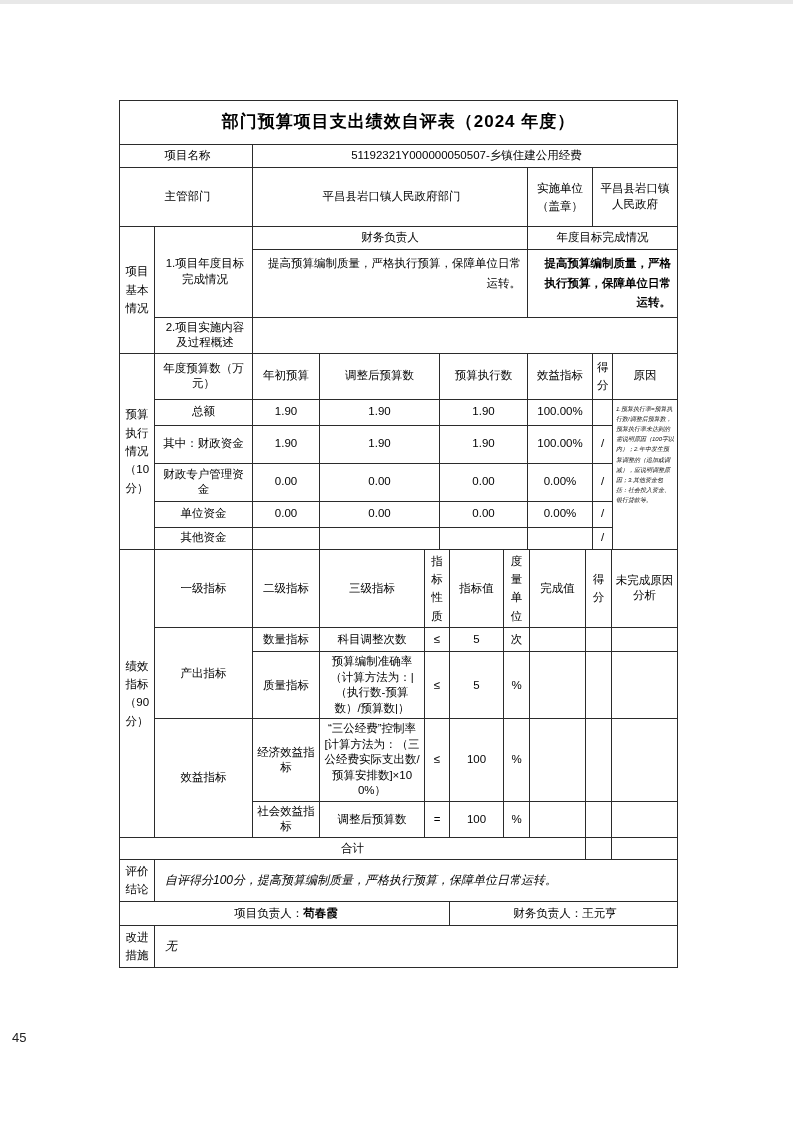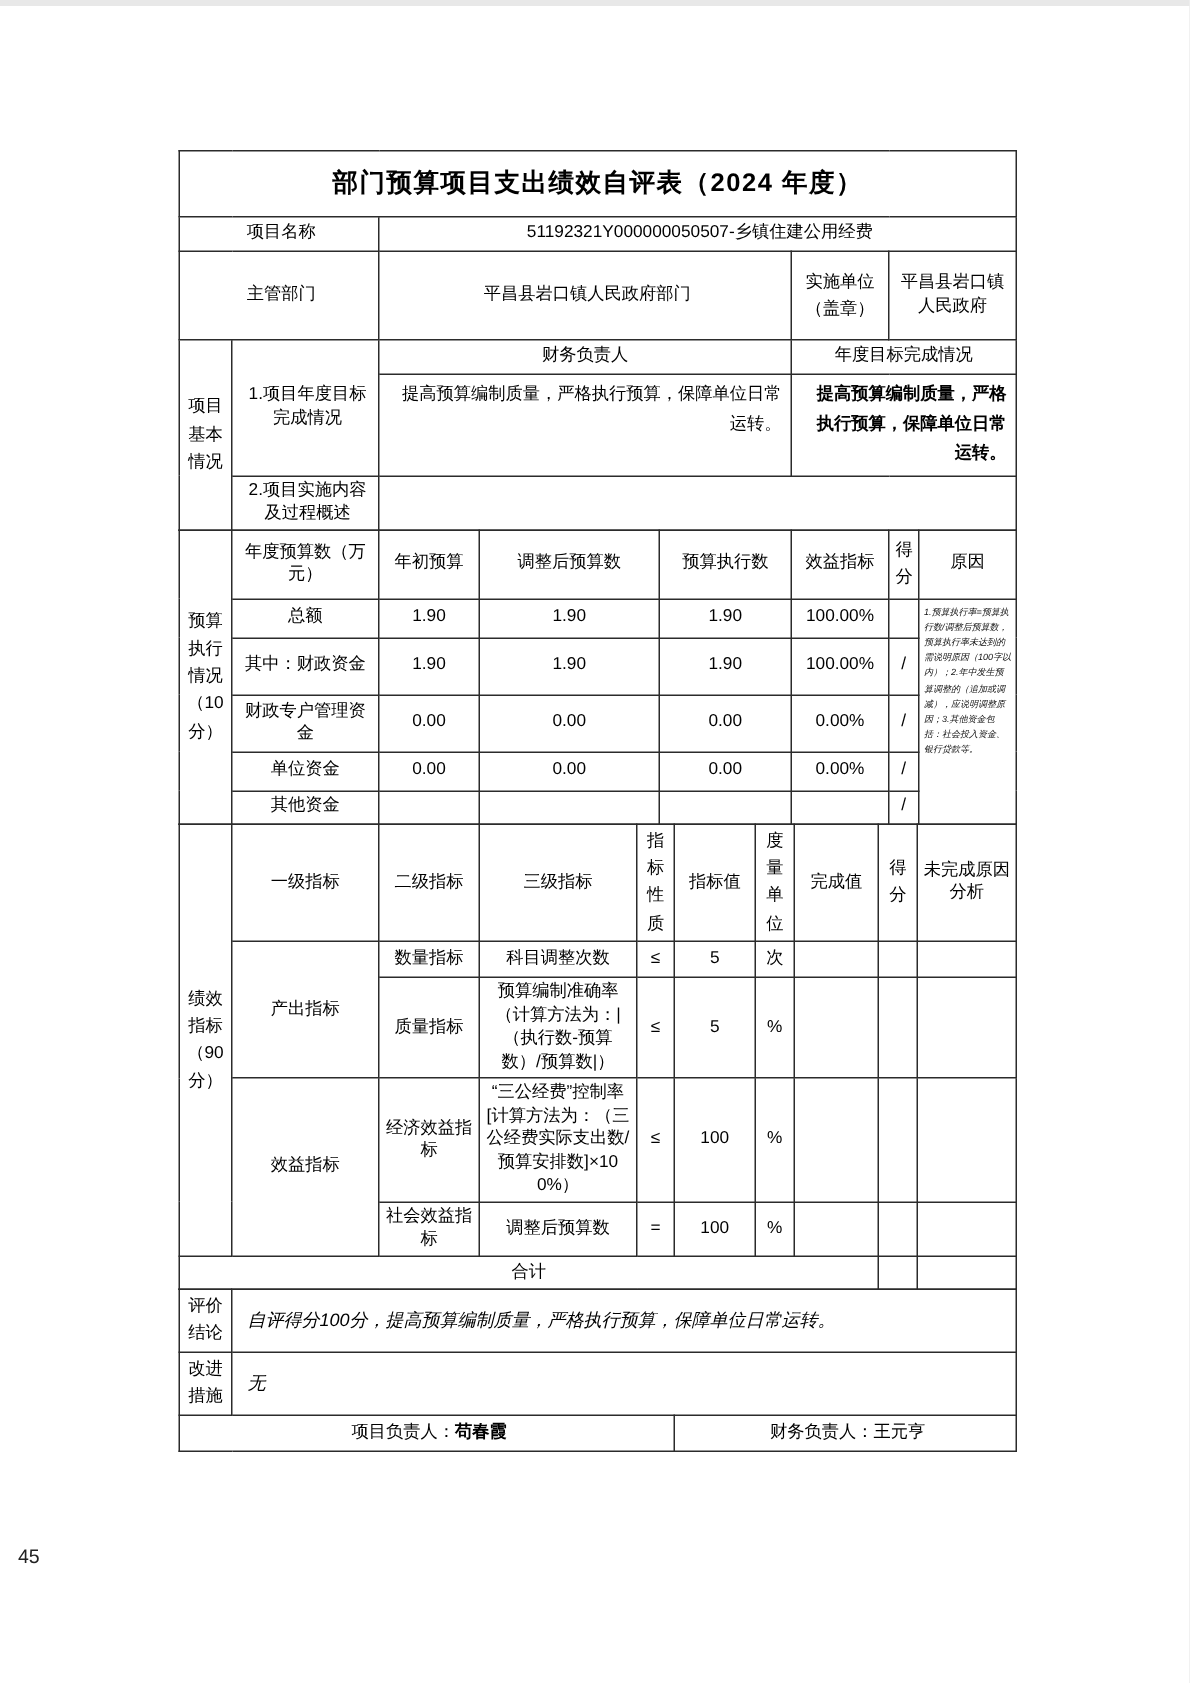--- a/index.html
+++ b/index.html
@@ -236,31 +236,31 @@
       <colgroup>
           <col style="width:35px">
           <col style="width:295px">
           <col style="width:228px">
         </colgroup>
       <tbody>
           <tr style="height:42px">
         <td class="vlab">评价结论</td>
         <td colspan="2" class="conc">自评得分100分，提高预算编制质量，严格执行预算，保障单位日常运转。</td>
       </tr>
-      <tr style="height:42px">
-        <td class="vlab">改进措施</td>
-        <td colspan="2" class="conc">无</td>
-      </tr>
       <tr style="height:24px">
         <td colspan="2" class="al">
           <span>项目负责人：</span><span class="bold">苟春霞</span>
         </td>
         <td class="al">
           <span>财务负责人：</span><span>王元亨</span>
         </td>
       </tr>
+      <tr style="height:42px">
+        <td class="vlab">改进措施</td>
+        <td colspan="2" class="conc">无</td>
+      </tr>
     </tbody>
       </table>
 
   </div>
 
   <div class="pagenum">45</div>
 </div>
 
 </body></html>

